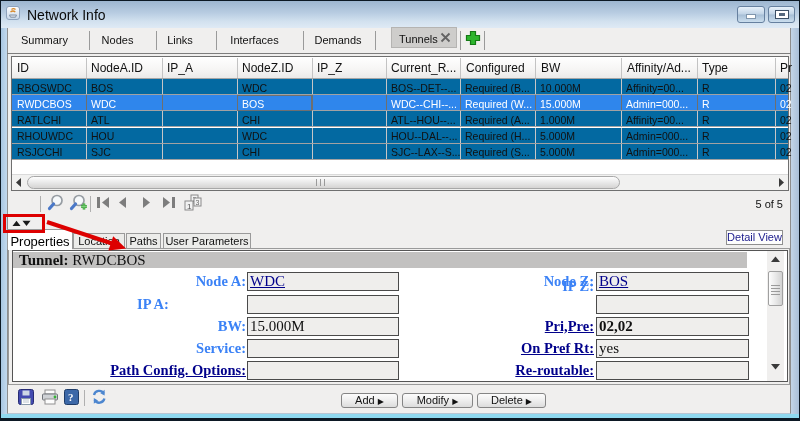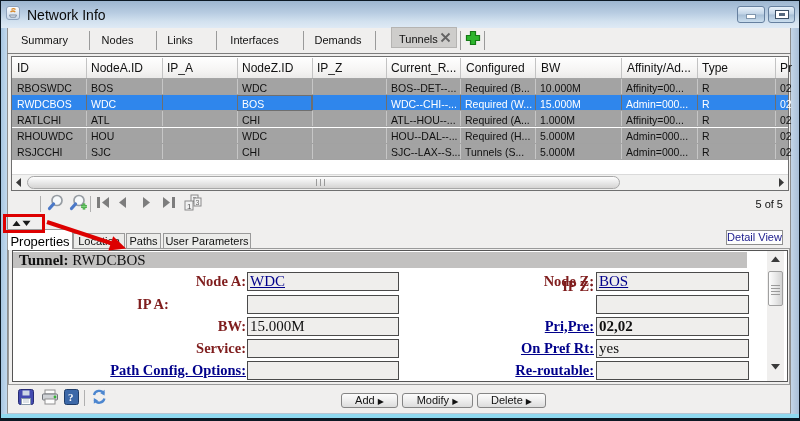--- a/index.html
+++ b/index.html
@@ -12,39 +12,39 @@
 #bstrip{position:absolute;left:1px;top:414px;width:798px;height:4px;background:#8fd9f0;}
 #content{position:absolute;left:7px;top:28px;width:784px;height:386px;background:#f0efee;border-left:1px solid #8e8e8e;border-right:1px solid #8e8e8e;border-bottom:1px solid #b9c6d4;}
 .t1sep{position:absolute;top:31px;width:1px;height:19px;background:#9a9a9a;}
 .t1lab{position:absolute;top:34px;font-size:11px;color:#111;text-align:center;}
 #tuntab{position:absolute;left:391px;top:27px;width:66px;height:21px;background:#cecdcb;border:1px solid #b5b4b2;font-size:12px;color:#111;}
 #line53{position:absolute;left:7px;top:53px;width:784px;height:1px;background:#7d7d7d;}
 #tbox{position:absolute;left:11px;top:56px;width:778px;height:135px;border:1px solid #6f6f6f;background:#fff;}
 #thead{position:absolute;left:12px;top:57px;width:776px;height:22px;background:linear-gradient(#ffffff,#f6f5f4 60%,#ebeae9);border-bottom:1px solid #a5a5a5;}
 .hsep{position:absolute;top:58px;width:1px;height:20px;background:#c3c3c3;}
 .hlab{position:absolute;top:61px;font-size:12px;color:#111;white-space:pre;}
-.row{position:absolute;left:12px;width:776px;height:16px;border-bottom:1px solid #a2a2a2;background:#a3a3a3;}
+.row{position:absolute;left:12px;width:776px;height:16px;border-bottom:1px solid #a2a2a2;background:#0369a1;}
 .cell{position:absolute;top:2.5px;font-size:10.5px;color:#111;white-space:pre;overflow:hidden;}
 .vsep{position:absolute;top:0;width:1px;height:15px;background:#c6c6c6;}
 #selrow{background:#2f86ec;}
 #selrow .cell{color:#fff;}
 #selrow .vsep{background:#6f6f6f;}
 #hsb{position:absolute;left:12px;top:174px;width:776px;height:16px;background:#f1f1f0;border-top:1px solid #dadada;}
 #hthumb{position:absolute;left:27px;top:176px;width:593px;height:13px;border:1px solid #a8a8a8;border-radius:7px;background:linear-gradient(#fefefe,#e9e9e9 50%,#d5d4d3);}
 .grip{position:absolute;width:1px;height:7px;background:#9a9a9a;}
 .tsep{position:absolute;width:1px;height:16px;background:#b0b0b0;}
 #fivef{position:absolute;left:704px;top:198px;width:79px;text-align:right;font-size:11px;color:#111;}
 .t2tab{position:absolute;top:233px;height:16px;background:#ececea;border:1px solid #9a9a9a;border-bottom:none;font-size:11px;line-height:15px;color:#111;text-align:center;}
 #proptab{position:absolute;left:7px;top:229px;width:66px;height:20px;background:#fff;border:1px solid #9a9a9a;border-bottom:none;font-size:12px;color:#111;text-align:center;z-index:3;}
 #line248{position:absolute;left:7px;top:248px;width:784px;height:0;z-index:2;}
 #dview{position:absolute;left:726px;top:230px;width:57px;height:15px;background:#fdfdfd;border:1px solid #8f8f8f;font-size:11px;color:#1b1b8c;text-align:center;line-height:13px;}
 #pouter{position:absolute;left:8px;top:248px;width:782px;height:137px;border:1px solid #9a9a9a;background:#f0efee;}
 #ppanel{position:absolute;left:12px;top:250px;width:776px;height:132px;border:1px solid #555;background:#fff;}
 #phead{position:absolute;left:13px;top:252px;width:734px;height:16px;background:#c2c1c0;font-family:"Liberation Serif",serif;font-size:15px;line-height:16px;color:#111;padding-left:6px;}
-.flab{position:absolute;font-family:"Liberation Serif",serif;font-size:14.5px;font-weight:bold;color:#7f1d1d;text-align:right;height:19px;line-height:19px;white-space:pre;}
+.flab{position:absolute;font-family:"Liberation Serif",serif;font-size:14.5px;font-weight:bold;color:#3b82f6;text-align:right;height:19px;line-height:19px;white-space:pre;}
 .flink{color:#00008b;text-decoration:underline;}
 .fld{position:absolute;height:19px;border:1px solid #4a4a4a;background:#efeeec;font-family:"Liberation Serif",serif;font-size:15px;line-height:17px;color:#111;padding-left:2px;white-space:pre;}
 #vsb{position:absolute;left:767px;top:251px;width:17px;height:130px;background:#f0efee;}
 #vthumb{position:absolute;left:768px;top:271px;width:15px;height:35px;border:1px solid #a0a0a0;border-radius:2px;background:linear-gradient(90deg,#fdfdfd,#e9e9e9 50%,#d2d2d2);}
 .vgrip{position:absolute;left:771px;width:9px;height:1px;background:#9a9a9a;}
 .btn{position:absolute;top:393px;height:15px;border:1px solid #858585;border-radius:3px;background:linear-gradient(#fcfcfc,#eeeeee 50%,#dcdcdc);font-size:11px;color:#111;text-align:center;line-height:13px;white-space:pre;}
 </style></head><body>
 <div id="win"></div>
 <div id="title"></div>
 <div id="lstrip"></div>
@@ -214,21 +214,21 @@
       <div class="vsep" style="left:523px;"></div>
       <div class="vsep" style="left:609px;"></div>
       <div class="vsep" style="left:685px;"></div>
       <div class="vsep" style="left:763px;"></div>
       <div class="cell" style="left:5px;width:70px;">RSJCCHI</div>
       <div class="cell" style="left:79px;width:72px;">SJC</div>
       <div class="cell" style="left:155px;width:71px;"></div>
       <div class="cell" style="left:230px;width:71px;">CHI</div>
       <div class="cell" style="left:305px;width:70px;"></div>
       <div class="cell" style="left:379px;width:70px;">SJC--LAX--S...</div>
-      <div class="cell" style="left:453px;width:71px;">Tunnels (S...</div>
+      <div class="cell" style="left:453px;width:71px;">Required (S...</div>
       <div class="cell" style="left:528px;width:82px;">5.000M</div>
       <div class="cell" style="left:614px;width:72px;">Admin=000...</div>
       <div class="cell" style="left:690px;width:74px;">R</div>
       <div class="cell" style="left:768px;width:13px;">02</div>
     </div>
   </div>
 
 <div id="hsb"></div>
 <svg class="abs" style="left:13px;top:177px;" width="12" height="11">
     <path d="M8,1 L3,5.5 L8,10 z" fill="#3a3a3a"></path>

